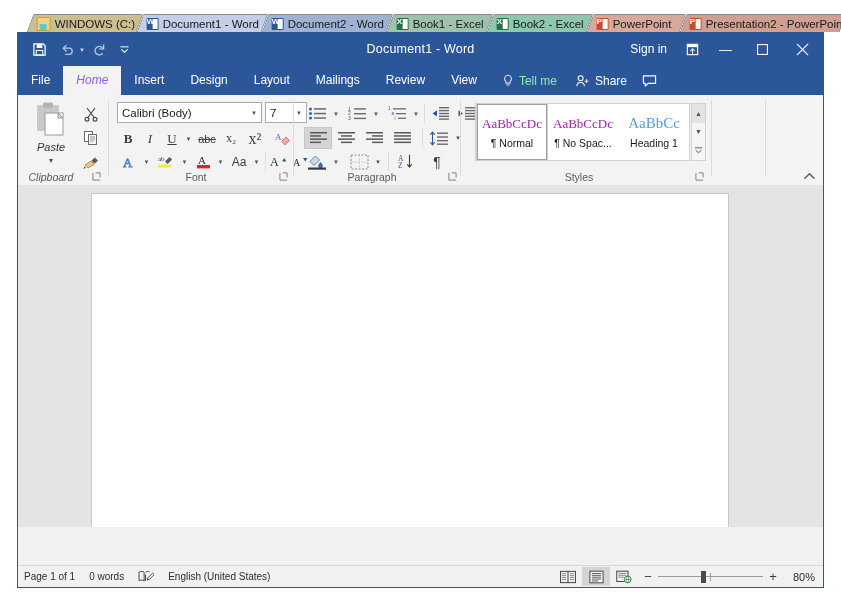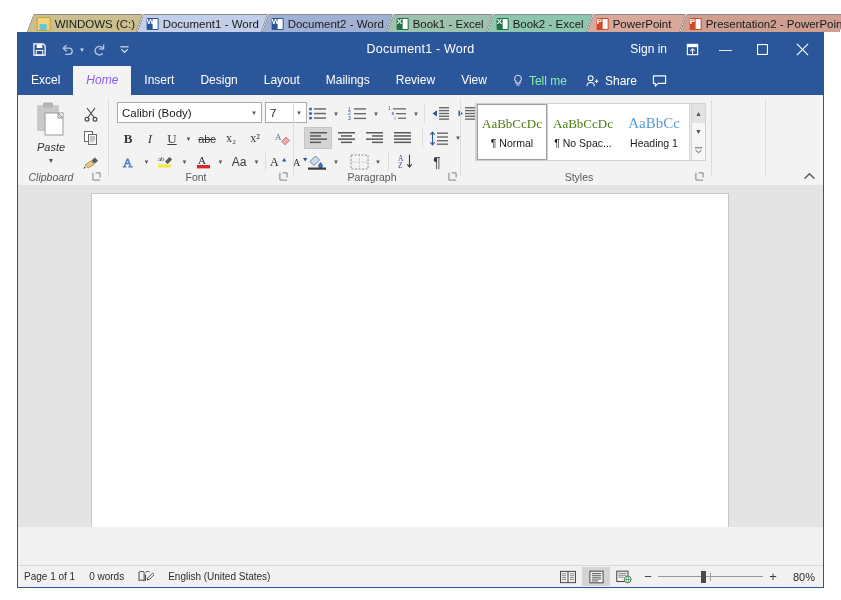--- a/index.html
+++ b/index.html
@@ -152,21 +152,21 @@
   .stylebox{
     position:absolute;left:457px;top:112px;width:215px;height:58px;
     background:#fff;border:1px solid #d2d2d2;box-sizing:border-box;
   }
   .styletile{
     position:absolute;top:0;width:70px;height:56px;box-sizing:border-box;
     display:flex;flex-direction:column;align-items:center;justify-content:center;
     background:#fff;
   }
   .styletile.sel{border:1px solid #a0a0a0;outline:1px solid #cfcfcf;}
-  .st-sample{font-size:13px;color:#4d7c0f;white-space:nowrap;overflow:hidden;
+  .st-sample{font-size:13px;color:#a21caf;white-space:nowrap;overflow:hidden;
     font-family:"Liberation Serif",serif;}
   .st-sample.h1{font-size:15px;color:#5b9bd5;font-weight:normal;}
   .st-name{font-size:10.5px;color:#1a1a1a;margin-top:5px;white-space:nowrap;}
   .stylescroll{
     position:absolute;left:673px;top:112px;width:15px;height:58px;
     border:1px solid #d2d2d2;box-sizing:border-box;background:#f6f6f6;
   }
   .ssbtn{height:18.6px;display:flex;align-items:center;justify-content:center;font-size:7px;color:#555;}
   .ssbtn.top{background:#e3e3e3;}
   .collapse{position:absolute;right:6px;bottom:2px;width:14px;height:14px;
@@ -282,21 +282,21 @@
         </div>
         <div class="wbtn close">
           <svg width="13" height="13" viewBox="0 0 14 14">
               <path d="M1 1 13 13M13 1 1 13" stroke="#ffffff" stroke-width="1.3" fill="none"></path>
             </svg>
         </div>
       </div>
     </div>
 
     <div class="ribbontabs">
-      <div class="rtab">Excel</div>
+      <div class="rtab">File</div>
       <div class="rtab active">Home</div>
       <div class="rtab">Insert</div>
       <div class="rtab">Design</div>
       <div class="rtab">Layout</div>
       <div class="rtab">Mailings</div>
       <div class="rtab">Review</div>
       <div class="rtab">View</div>
 
       <div class="tellme">
         <span>
@@ -381,21 +381,21 @@
         </div>
 
         <div class="rb" style="left:8px;top:33px;width:22px;height:21px;font-weight:bold;font-size:13px;font-family:'Liberation Serif',serif;">B</div>
         <div class="rb" style="left:30px;top:33px;width:22px;height:21px;font-style:italic;font-size:13px;font-family:'Liberation Serif',serif;">I</div>
         <div class="rb" style="left:52px;top:33px;width:22px;height:21px;text-decoration:underline;font-size:13px;font-family:'Liberation Serif',serif;">U</div>
         <div class="rb" style="left:74px;top:33px;width:11px;height:21px;">
             <span class="caret">▼</span>
           </div>
         <div class="rb" style="left:86px;top:33px;width:24px;height:21px;font-size:11px;text-decoration:line-through;">abc</div>
         <div class="rb" style="left:110px;top:33px;width:24px;height:21px;font-size:12px;font-family:'Liberation Serif',serif;">x₂</div>
-        <div class="rb" style="left:134px;top:33px;width:24px;height:21px;font-size:12px;font-family:'Liberation Serif',serif;">x²</div>
+        <div class="rb" style="left:134px;top:33px;width:24px;height:21px;font-size:16px;font-family:'Liberation Serif',serif;">x²</div>
         <div class="rb" style="left:162px;top:33px;width:24px;height:21px;">
           <svg width="18" height="17" viewBox="0 0 18 17">
             <text x="1" y="10" font-size="9" fill="#4a6fa5" font-family="Liberation Serif, serif">A</text>
             <path d="M7.5 11.5l4.5-4.5 3.5 3.5-4.5 4.5z" fill="#f2a8a8" stroke="#c06a6a" stroke-width="0.8"></path>
           </svg>
         </div>
 
         <div class="rb" style="left:8px;top:56px;width:24px;height:21px;">
           <svg width="16" height="16" viewBox="0 0 16 16">
             <text x="2" y="12.5" font-size="13" fill="none" stroke="#4a80c0" stroke-width="0.8" font-family="Liberation Serif, serif">A</text>

